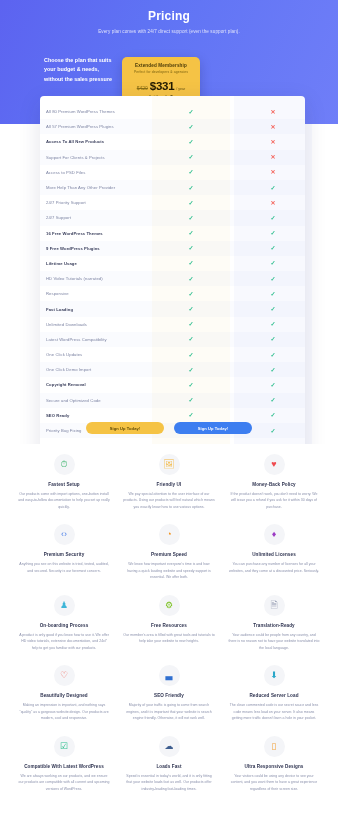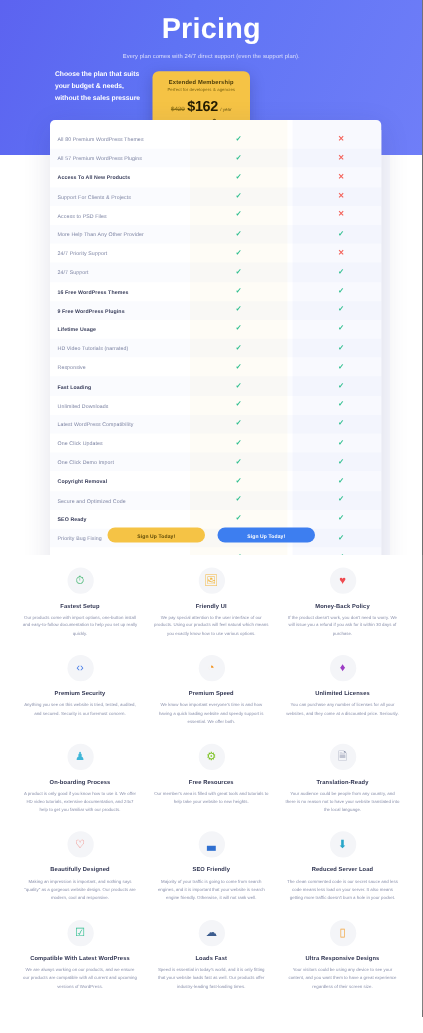--- a/index.html
+++ b/index.html
@@ -22,21 +22,21 @@
   .hero {
     position: relative;
     height: 124px;
     background: linear-gradient(115deg, #5c63f0 0%, #5f73f4 40%, #6f7ef8 100%);
     padding-top: 9px;
     overflow: visible;
   }
   .hero-title {
     text-align: center;
     color: #ffffff;
-    font-size: 23px;
+    font-size: 12px;
     font-weight: bold;
     letter-spacing: .2px;
   }
   .hero-sub {
     text-align: center;
     color: #dfe2fb;
     font-size: 4.6px;
     margin-top: 6px;
     letter-spacing: .1px;
   }
@@ -265,21 +265,21 @@
     <div class="hero-sub">Every plan comes with 24/7 direct support (even the support plan).</div>
     <div class="hero-left">Choose the plan that suits your budget &amp; needs, without the sales pressure</div>
   </div>
 
   <div class="cards">
     <div class="card gold">
       <div class="card-name">Extended Membership</div>
       <div class="card-tag">Perfect for developers &amp; agencies</div>
       <div class="price-row">
         <span class="price-old">$420</span>
-        <span class="price-main">$162</span>
+        <span class="price-main">$331</span>
         <span class="price-per">/ year</span>
       </div>
       <div class="card-note">
         <span>Paid Annually</span>
         <span class="info-dot"></span>
       </div>
       <div class="card-cta">Sign Up Today!</div>
     </div>
 
   </div>

